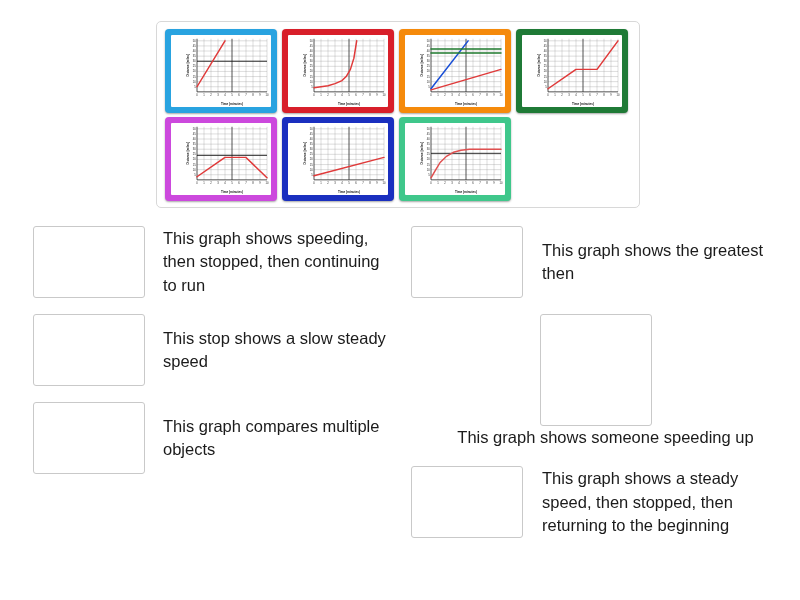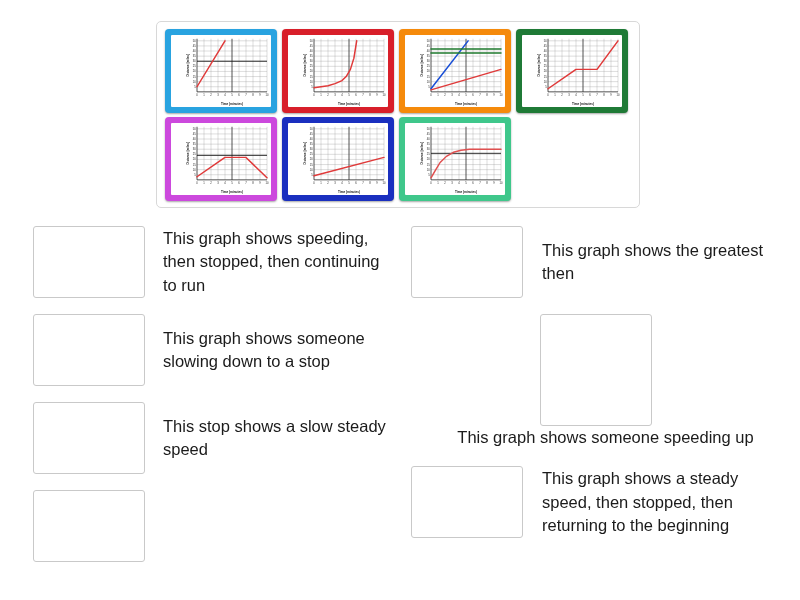--- a/index.html
+++ b/index.html
@@ -490,28 +490,25 @@
     </div>
 </div>
 
 <div class="col" id="col-left">
     <div class="answer-row">
       <div class="drop-box"></div>
       <div class="answer-text">This graph shows speeding, then stopped, then continuing to run</div>
     </div>
     <div class="answer-row">
       <div class="drop-box"></div>
-      <div class="answer-text">This graph shows someone slowing down to a stop</div>
+      <div class="answer-text">This stop shows a slow steady speed</div>
     </div>
     <div class="answer-row">
       <div class="drop-box"></div>
-      <div class="answer-text">This stop shows a slow steady speed</div>
-    </div>
-    <div class="answer-row">
-      <div class="drop-box"></div>
+      <div class="answer-text">This graph compares multiple objects</div>
     </div>
   </div>
 
 <div class="col" id="col-right">
     <div class="answer-row">
       <div class="drop-box"></div>
       <div class="answer-text">This graph shows the greatest then</div>
     </div>
     <div class="answer-row">
       <div class="drop-box"></div>

